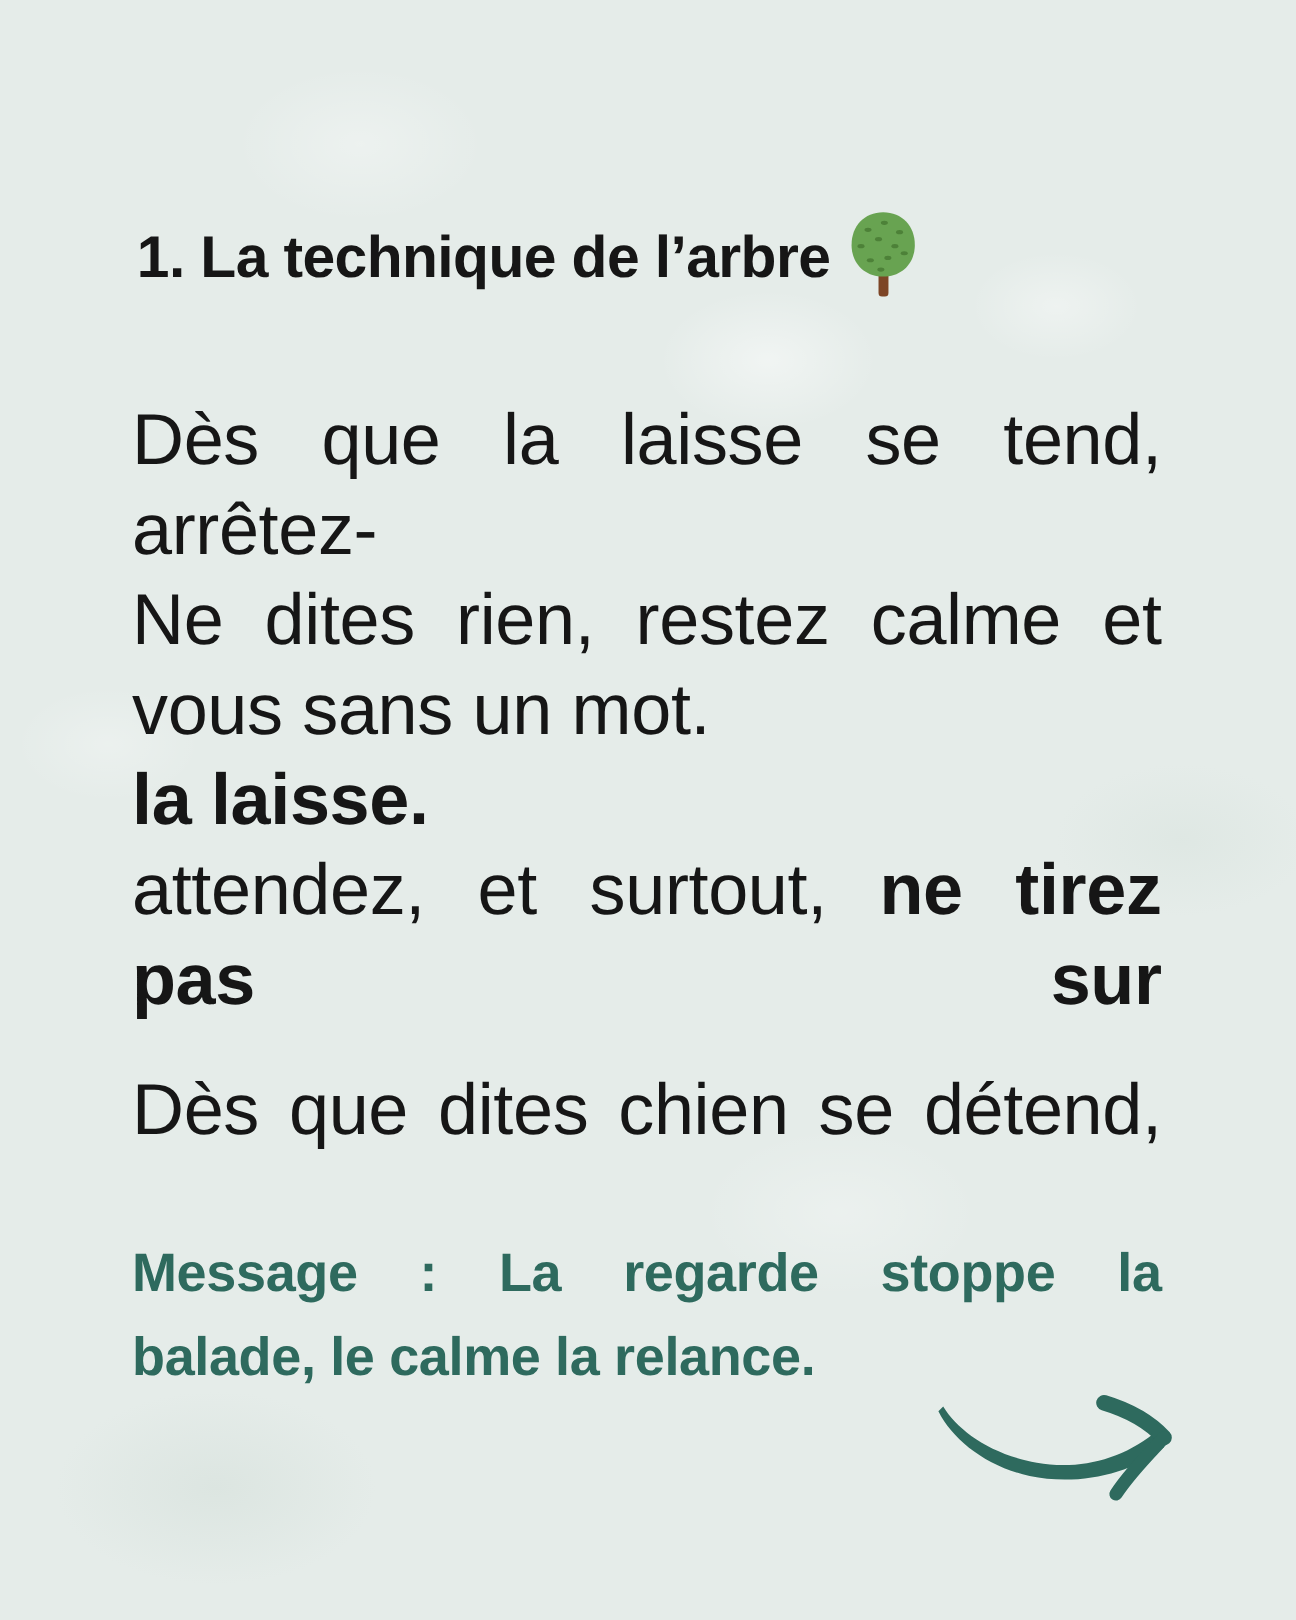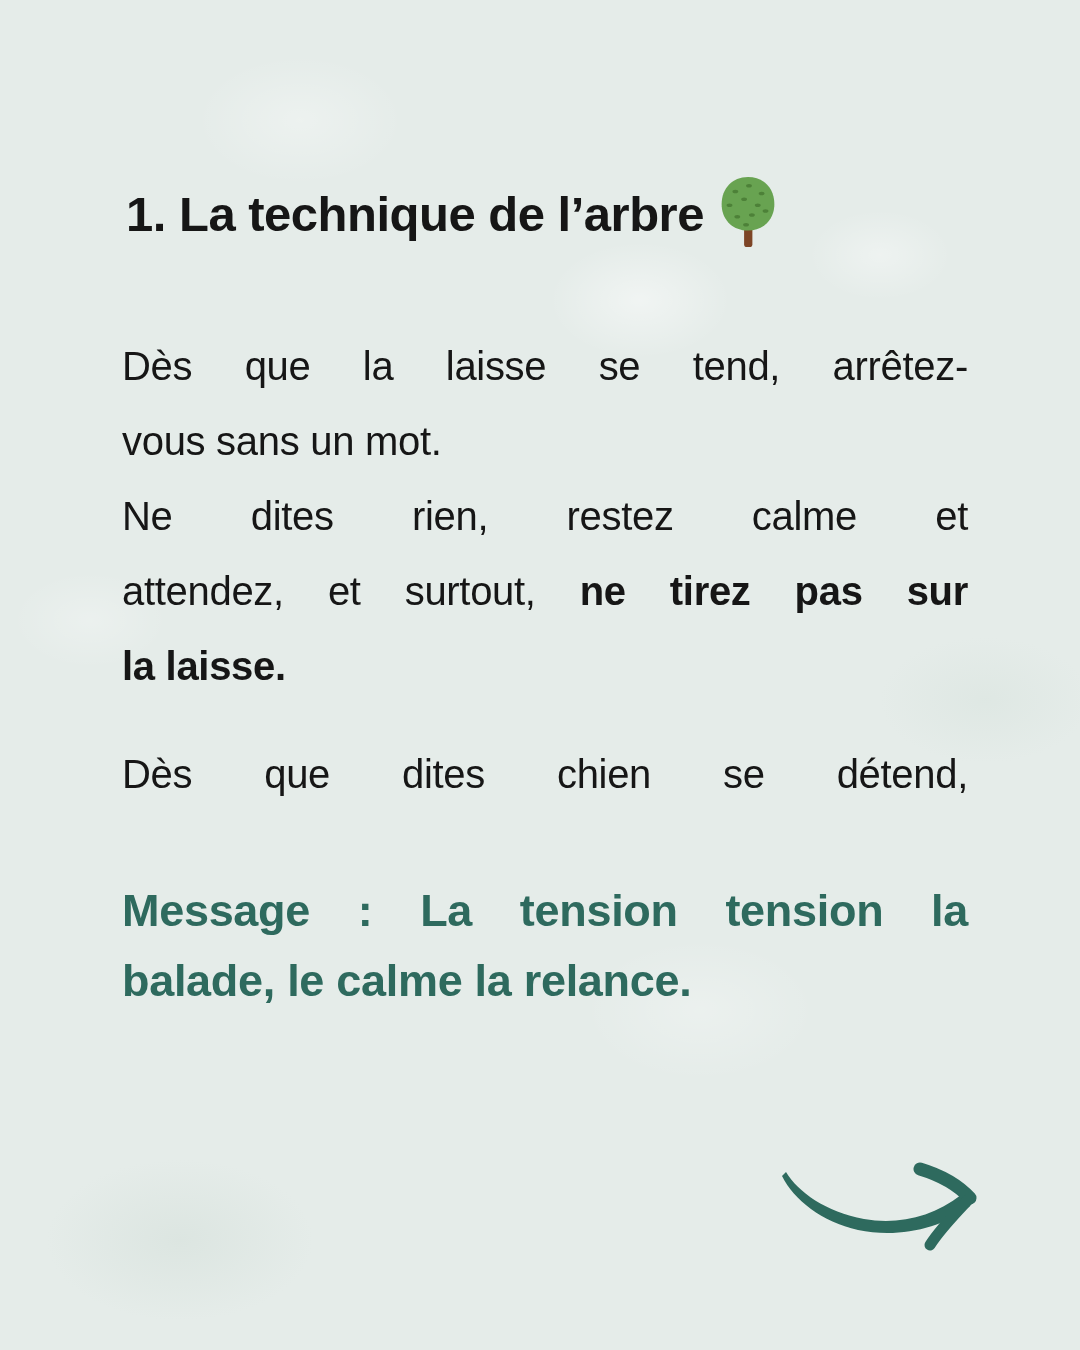--- a/index.html
+++ b/index.html
@@ -28,41 +28,41 @@
       radial-gradient(140px 90px at 640px 300px, rgba(255,255,255,.45), rgba(255,255,255,0) 65%),
       radial-gradient(110px 70px at 880px 255px, rgba(255,255,255,.35), rgba(255,255,255,0) 65%),
       radial-gradient(160px 100px at 300px 120px, rgba(255,255,255,.30), rgba(255,255,255,0) 65%),
       radial-gradient(190px 115px at 180px 1240px, rgba(209,221,215,.45), rgba(209,221,215,0) 70%),
       radial-gradient(180px 110px at 700px 1010px, rgba(255,255,255,.25), rgba(255,255,255,0) 65%),
       radial-gradient(150px 90px at 985px 700px, rgba(213,225,219,.40), rgba(213,225,219,0) 70%),
       radial-gradient(120px 75px at 90px 620px, rgba(255,255,255,.25), rgba(255,255,255,0) 65%);
   }
   .content{
     position:absolute;
-    left:110px;right:112px;top:0;margin-left:12px;
+    left:110px;right:112px;top:0;
   }
   .title{
     margin:175px 0 0 4px;
     font-size:49px;
     font-weight:700;
     letter-spacing:-0.5px;
     line-height:60px;
     white-space:nowrap;
   }
   .tree-icon{
     display:inline-block;
     width:60px;height:74px;
     vertical-align:-18px;
     margin-left:14px;
   }
   .line{display:block;}
   .just{text-align:justify;text-align-last:justify;}
   .left{text-align:left;}
   .body-text{
-    font-size:40px;
+    font-size:60px;
     letter-spacing:-0.3px;
     font-weight:400;
   }
   .block-intro{margin-top:80px;line-height:75px;}
   .block-release{margin-top:30px;line-height:81px;}
   .message{
     margin-top:61px;
     line-height:70px;
     font-size:45px;
     font-weight:700;
@@ -96,32 +96,32 @@
           <ellipse cx="40" cy="31" rx="3" ry="1.8"></ellipse>
           <ellipse cx="19" cy="43" rx="3" ry="1.8"></ellipse>
           <ellipse cx="34" cy="41" rx="3" ry="1.8"></ellipse>
           <ellipse cx="48" cy="37" rx="3" ry="1.8"></ellipse>
           <ellipse cx="28" cy="51" rx="3" ry="1.8"></ellipse>
         </g>
       </svg></h1>
 
     <div class="body-text block-intro">
       <span class="line just">Dès que la laisse se tend, arrêtez-</span>
+      <span class="line just">Ne dites rien, restez calme et</span>
       <span class="line left">vous sans un mot.</span>
-      <span class="line just">Ne dites rien, restez calme et</span>
+      <span class="line left"><b>la laisse.</b></span>
       <span class="line just"><span>attendez, et surtout, </span><b>ne tirez pas sur</b></span>
-      <span class="line left"><b>la laisse.</b></span>
     </div>
 
     <div class="body-text block-release">
       <span class="line just">Dès que dites chien se détend,</span>
     </div>
 
     <div class="message">
-      <span class="line just">Message : La tension tension la</span>
+      <span class="line just">Message : La regarde stoppe la</span>
       <span class="line left">balade, le calme la relance.</span>
     </div>
 
   </div>
 
   <svg class="arrow" viewBox="0 0 212 92" xmlns="http://www.w3.org/2000/svg" aria-hidden="true">
     <g color="#2e6a5e">
       <path d="M8 10 C 20 30, 48 50, 86 57 C 120 63, 155 55, 183 33 L 192 44 C 162 68, 118 76, 80 68 C 44 60, 16 38, 4 14 Z" fill="currentColor"></path>
       <path d="M142 7 C 162 13, 180 23, 192 36" fill="none" stroke="currentColor" stroke-width="13" stroke-linecap="round"></path>
       <path d="M192 36 C 178 51, 163 66, 152 83" fill="none" stroke="currentColor" stroke-width="11" stroke-linecap="round"></path>

